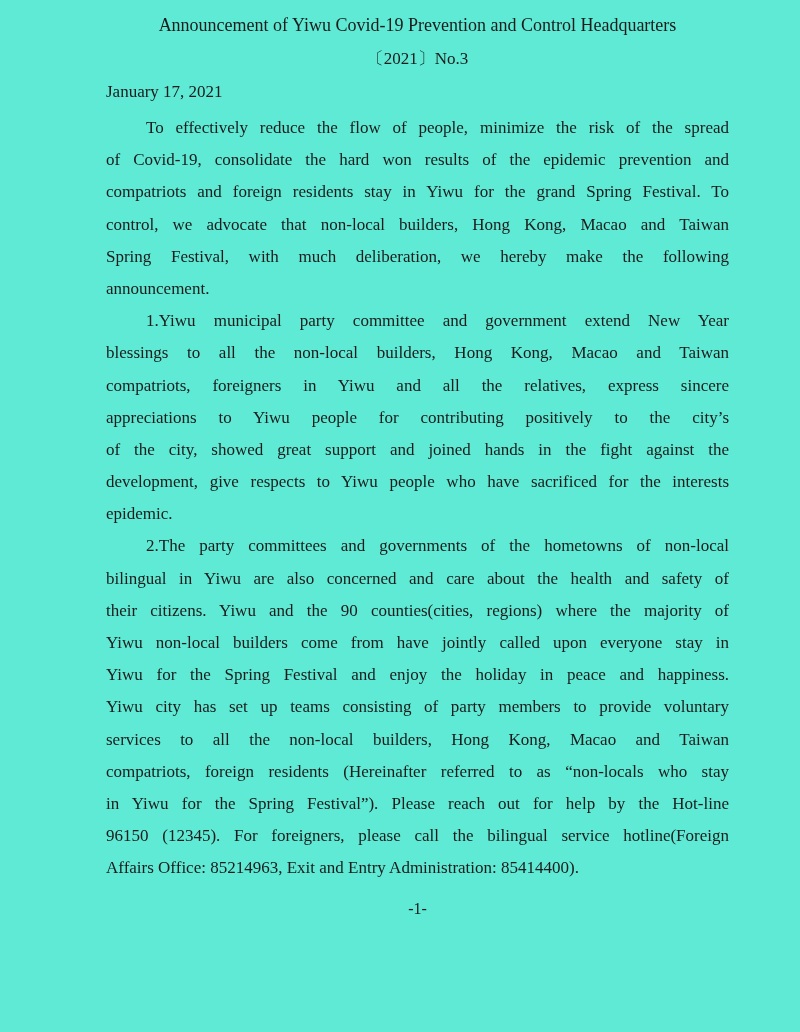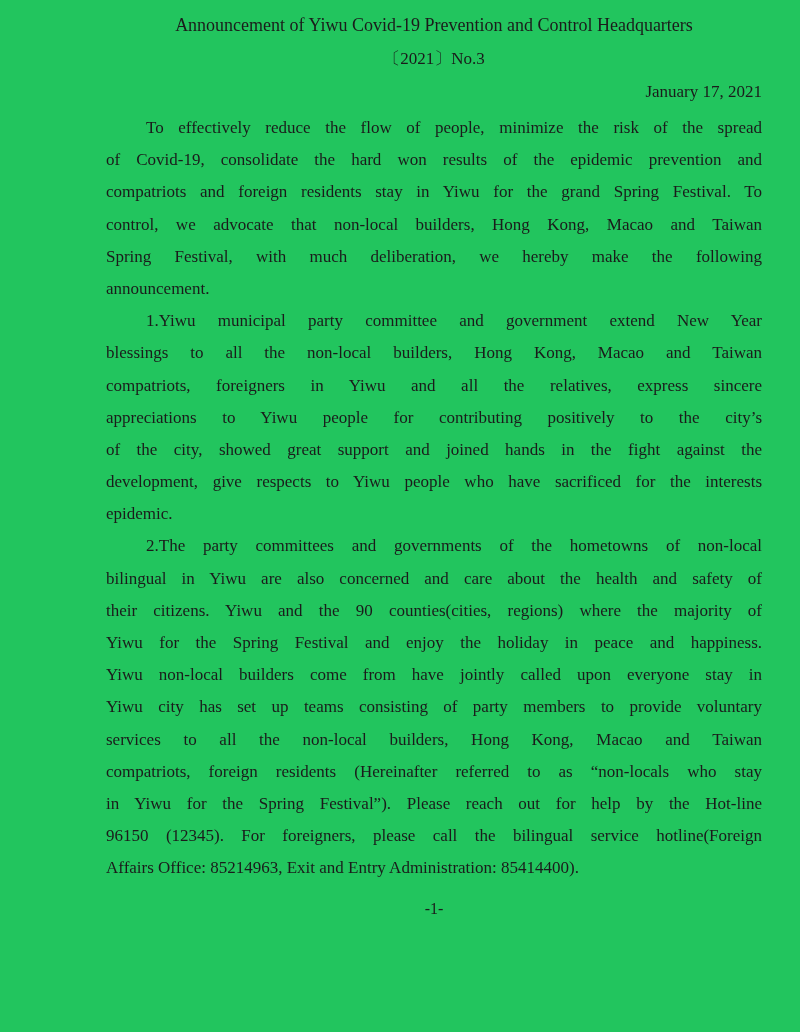--- a/index.html
+++ b/index.html
@@ -6,39 +6,38 @@
     margin: 0;
     padding: 0;
     background: #e9e9e9;
   }
   .page {
     position: relative;
     width: 800px;
     height: 1032px;
     margin: 0 auto;
     box-sizing: border-box;
-    background: #22c55e;
+    background: #5eead4;
     color: #1b1b1b;
     font-family: "Liberation Serif", "DejaVu Serif", serif;
-    padding: 8px 38px 0 106px;
+    padding: 8px 71px 0 106px;
     overflow: hidden;
   }
   .doc-title {
     text-align: center;
     font-size: 18px;
     line-height: 34px;
     white-space: nowrap;
   }
   .doc-number {
     text-align: center;
     font-size: 17px;
     line-height: 34px;
   }
   .doc-date {
-    text-align: right;
     font-size: 17px;
     line-height: 32px;
   }
   .doc-body {
     margin-top: 4px;
     font-size: 17px;
   }
   .paragraph {
     margin: 0;
   }
@@ -88,22 +87,22 @@
         <div class="line">compatriots, foreigners in Yiwu and all the relatives, express sincere</div>
         <div class="line">appreciations to Yiwu people for contributing positively to the city’s</div>
         <div class="line">of the city, showed great support and joined hands in the fight against the</div>
         <div class="line">development, give respects to Yiwu people who have sacrificed for the interests</div>
         <div class="line last">epidemic.</div>
       </div>
       <div class="paragraph">
         <div class="line first">2.The party committees and governments of the hometowns of non-local</div>
         <div class="line">bilingual in Yiwu are also concerned and care about the health and safety of</div>
         <div class="line">their citizens. Yiwu and the 90 counties(cities, regions) where the majority of</div>
+        <div class="line">Yiwu non-local builders come from have jointly called upon everyone stay in</div>
         <div class="line">Yiwu for the Spring Festival and enjoy the holiday in peace and happiness.</div>
-        <div class="line">Yiwu non-local builders come from have jointly called upon everyone stay in</div>
         <div class="line">Yiwu city has set up teams consisting of party members to provide voluntary</div>
         <div class="line">services to all the non-local builders, Hong Kong, Macao and Taiwan</div>
         <div class="line">compatriots, foreign residents (Hereinafter referred to as “non-locals who stay</div>
         <div class="line">in Yiwu for the Spring Festival”). Please reach out for help by the Hot-line</div>
         <div class="line">96150 (12345). For foreigners, please call the bilingual service hotline(Foreign</div>
         <div class="line last">Affairs Office: 85214963, Exit and Entry Administration: 85414400).</div>
       </div>
     </main>
 
   <footer>

